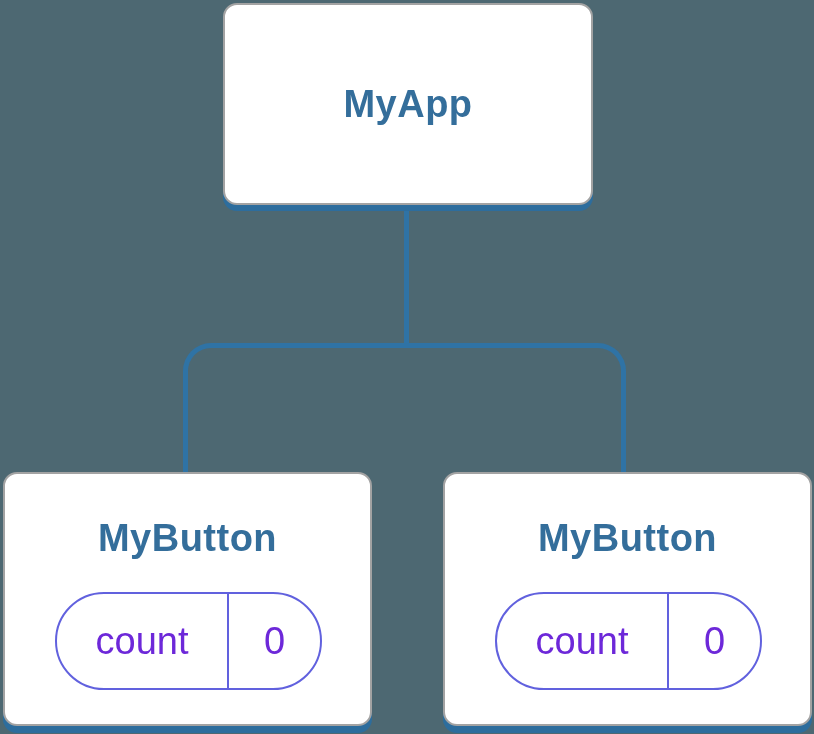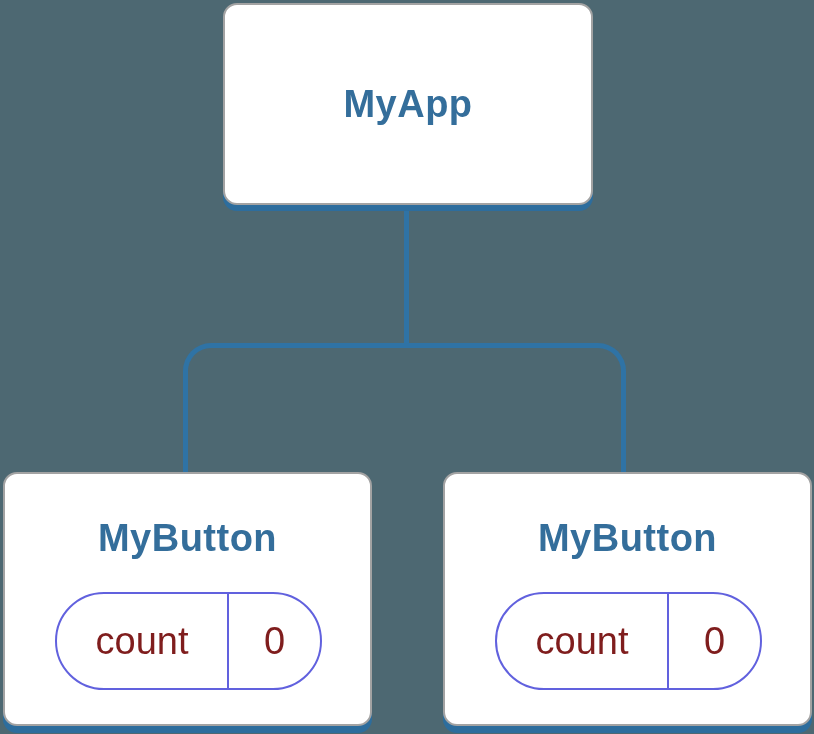--- a/index.html
+++ b/index.html
@@ -86,21 +86,21 @@
   .state-pill {
     position: absolute;
     top: 118px;
     left: 50px;
     width: 267px;
     height: 98px;
     border: 2.5px solid #6161de;
     border-radius: 60px;
     display: flex;
     align-items: stretch;
-    color: #7f1d1d;
+    color: #6d28d9;
     font-size: 38px;
     background: #ffffff;
   }
 
   .state-key {
     flex: 1 1 auto;
     display: flex;
     align-items: center;
     justify-content: center;
   }

